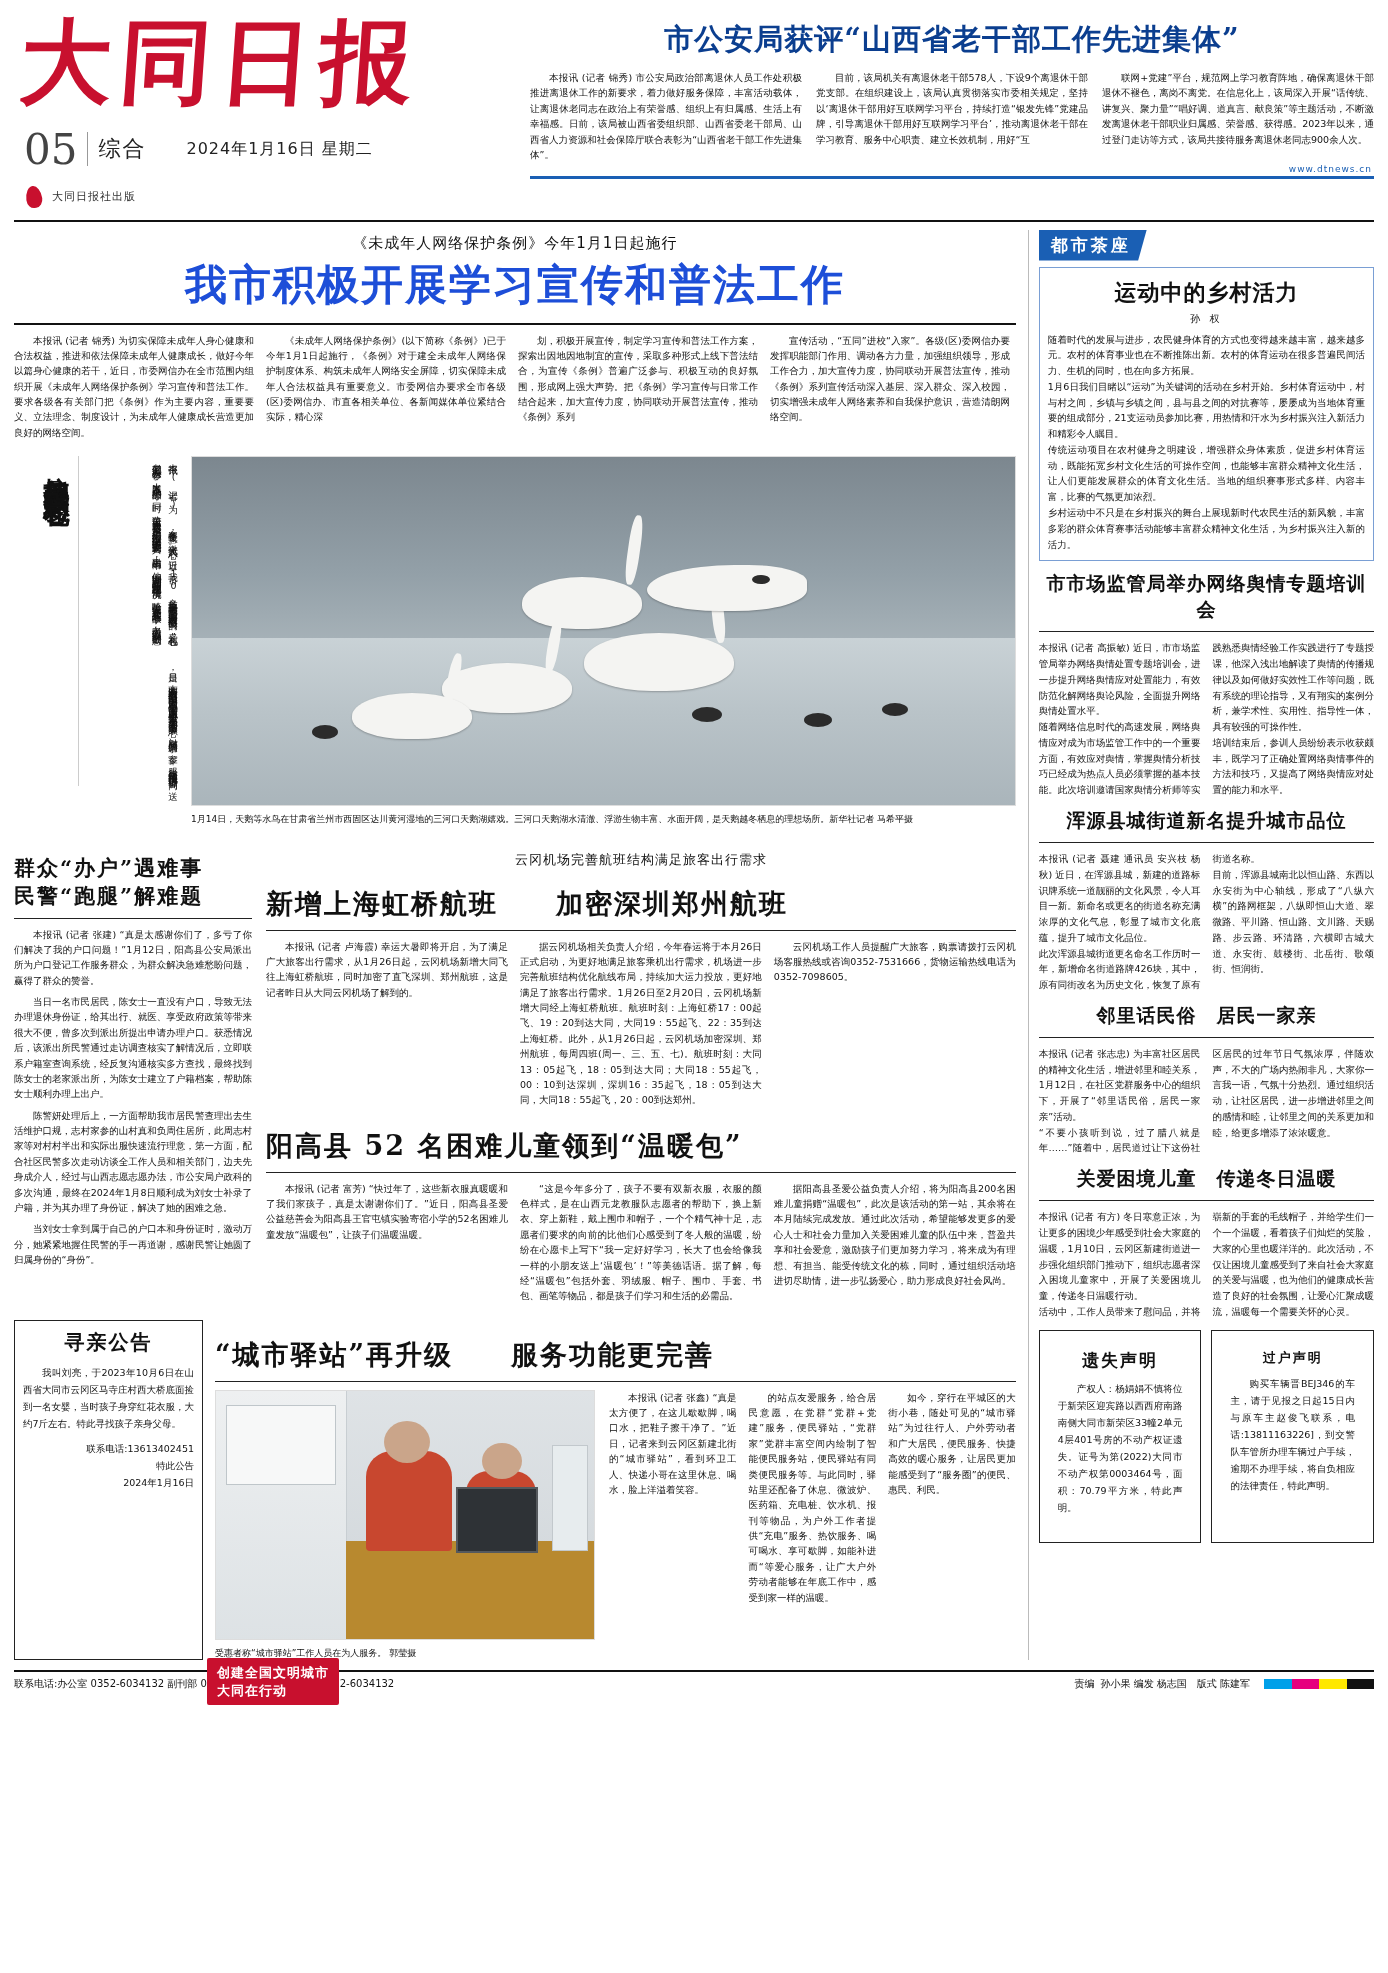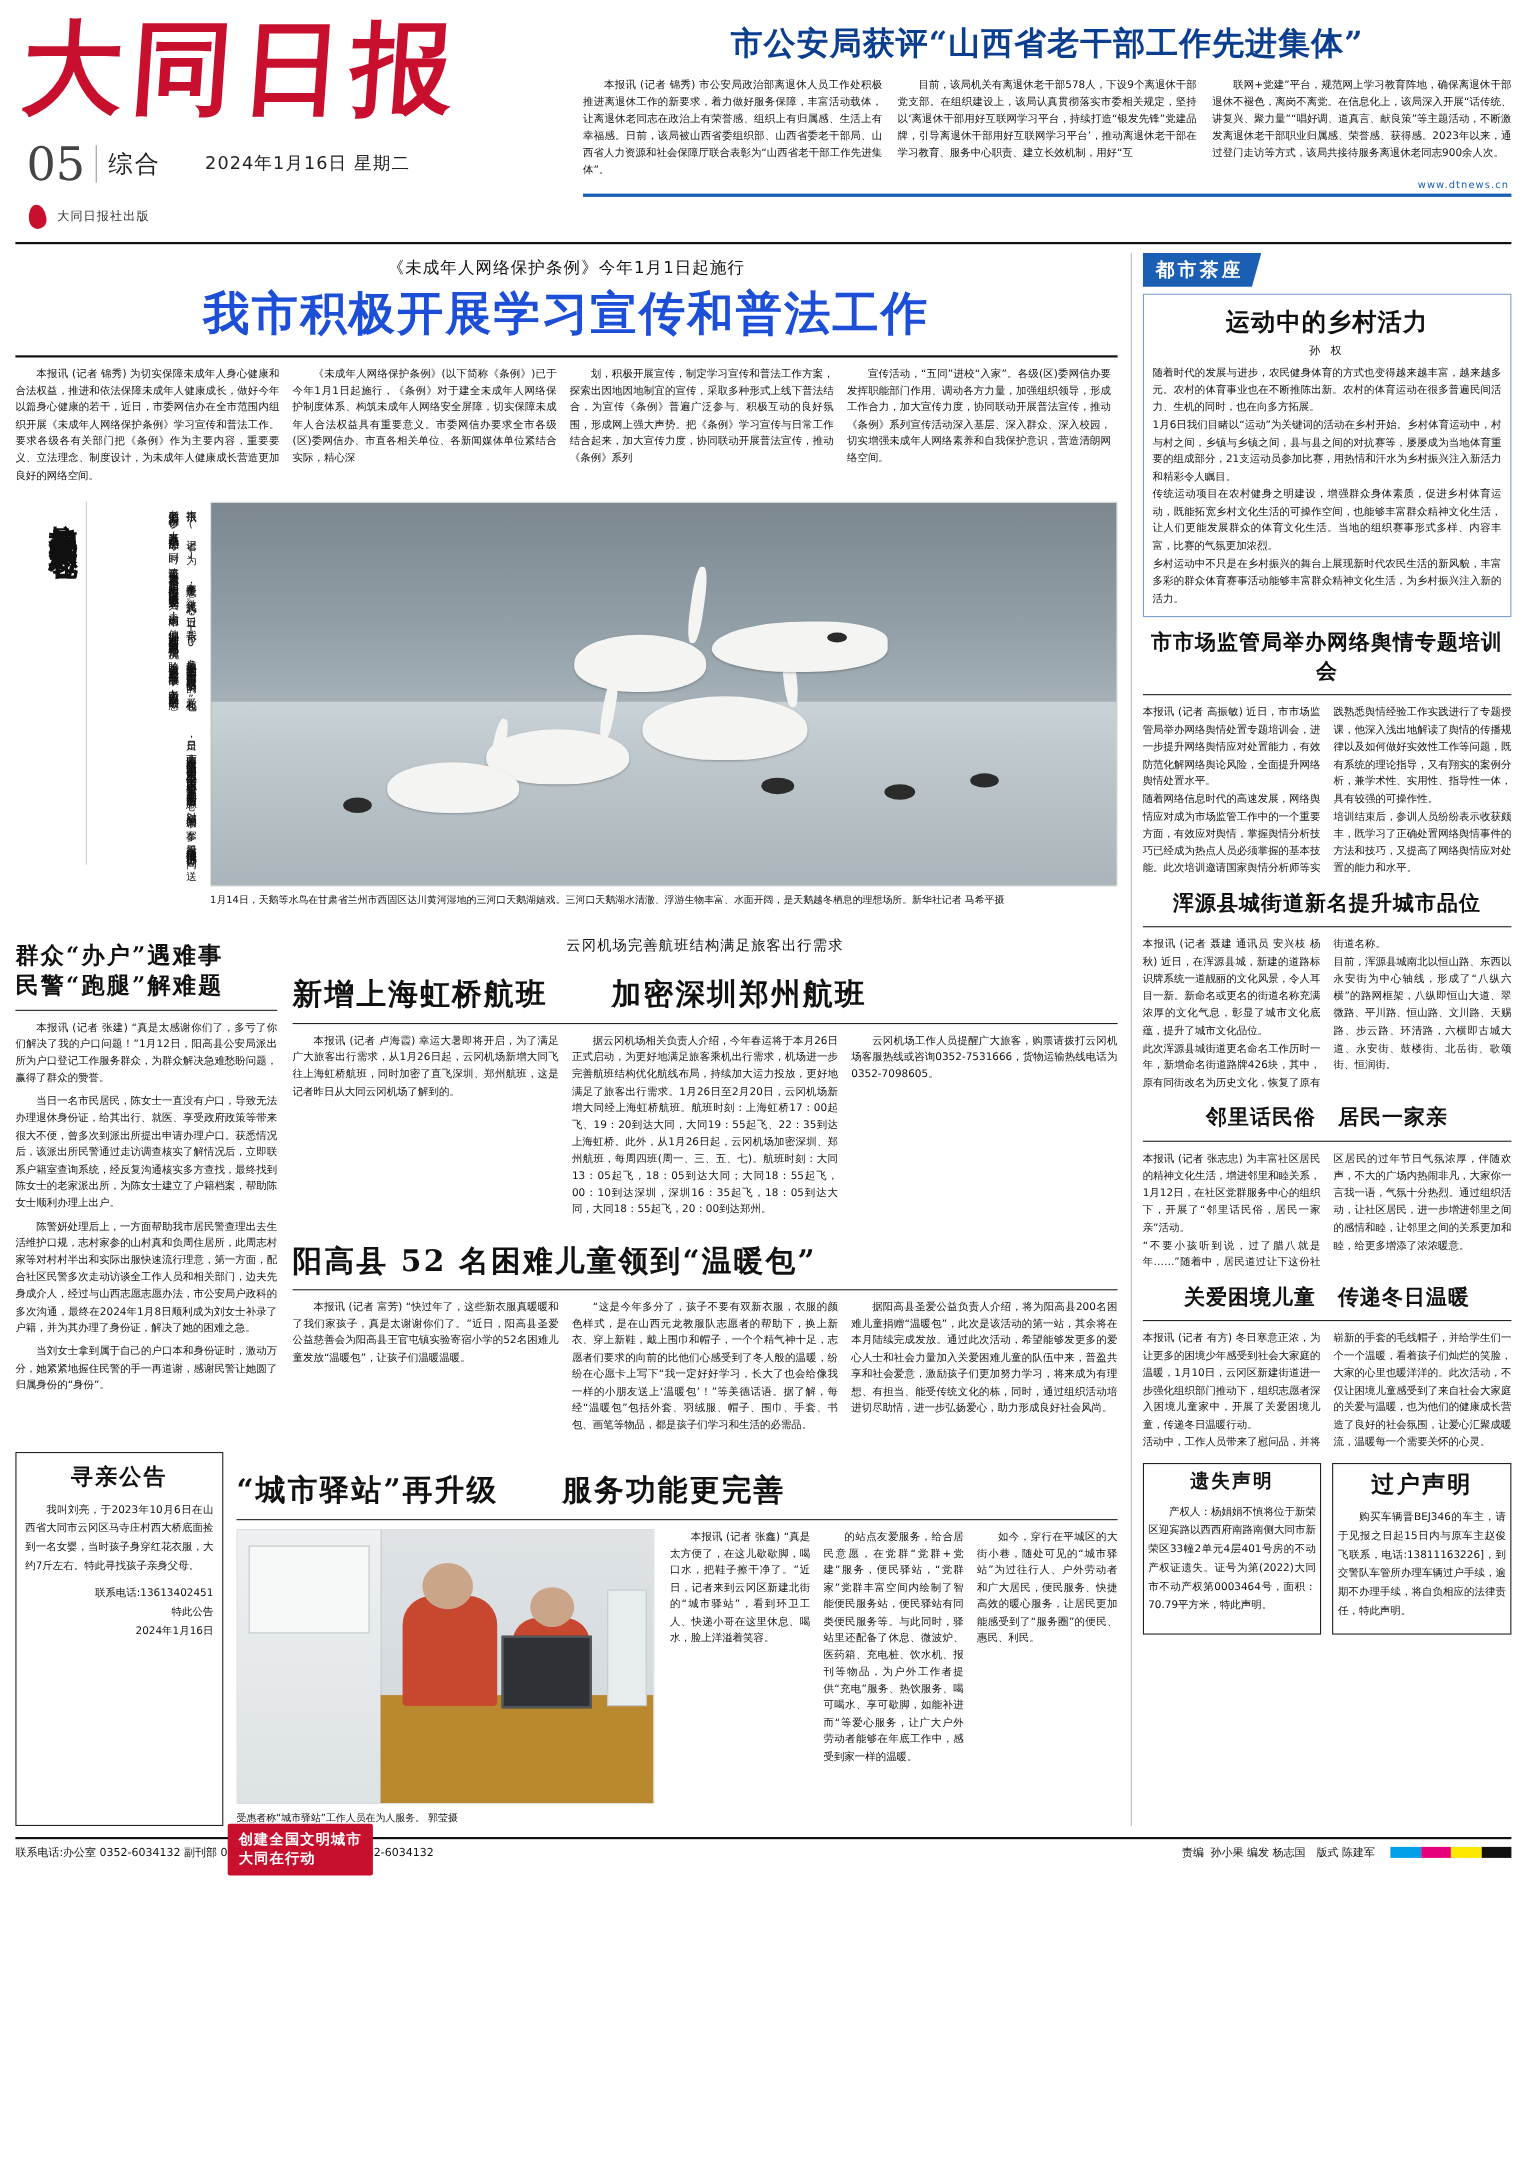--- a/index.html
+++ b/index.html
@@ -135,21 +135,21 @@
     width:100%;height:250px;border:1px solid #ddd;box-sizing:border-box;
     background:linear-gradient(180deg,#dfe3e6 0%, #cfd5d9 100%);
     position:relative;overflow:hidden;
   }
   .ad-badge{
     position:absolute;right:8px;bottom:8px;background:#c8102e;color:#fff;
     font-size:13px;font-weight:700;padding:6px 10px;line-height:1.35;letter-spacing:1px;
     border-radius:2px;
   }
   .two-box{display:flex;gap:10px;margin-top:10px;}
-  .decl{flex:1;border:1px solid #222;padding:4px;box-sizing:border-box;}
+  .decl{flex:1;border:1px solid #222;padding:18px;box-sizing:border-box;}
 
   .footer{
     margin-top:10px;border-top:2px solid #111;padding-top:5px;
     display:flex;justify-content:space-between;font-size:10px;color:#111;
   }
   .colorbar{display:flex;width:110px;height:10px;margin-left:8px;}
   .colorbar i{flex:1;display:block;}
 </style>
 </head>
 <body>
@@ -380,21 +380,21 @@
       </div>
 
       <div class="two-box">
         <div class="decl">
           <div class="notice-title" style="font-size:17px">遗失声明</div>
           <div class="notice-body">
               <p>产权人：杨娟娟不慎将位于新荣区迎宾路以西西府南路南侧大同市新荣区33幢2单元4层401号房的不动产权证遗失。证号为第(2022)大同市不动产权第0003464号，面积：70.79平方米，特此声明。</p>
             </div>
         </div>
         <div class="decl">
-          <div class="notice-title" style="font-size:21px">过户声明</div>
+          <div class="notice-title" style="font-size:13px">过户声明</div>
           <div class="notice-body">
               <p>购买车辆晋BEJ346的车主，请于见报之日起15日内与原车主赵俊飞联系，电话:13811163226]，到交警队车管所办理车辆过户手续，逾期不办理手续，将自负相应的法律责任，特此声明。</p>
             </div>
         </div>
       </div>
     </div>
   </div>
 
   <div class="footer">
     <div>联系电话:办公室 0352-6034132 副刊部 0352-2043974 新闻热线:0352-6034132</div>

